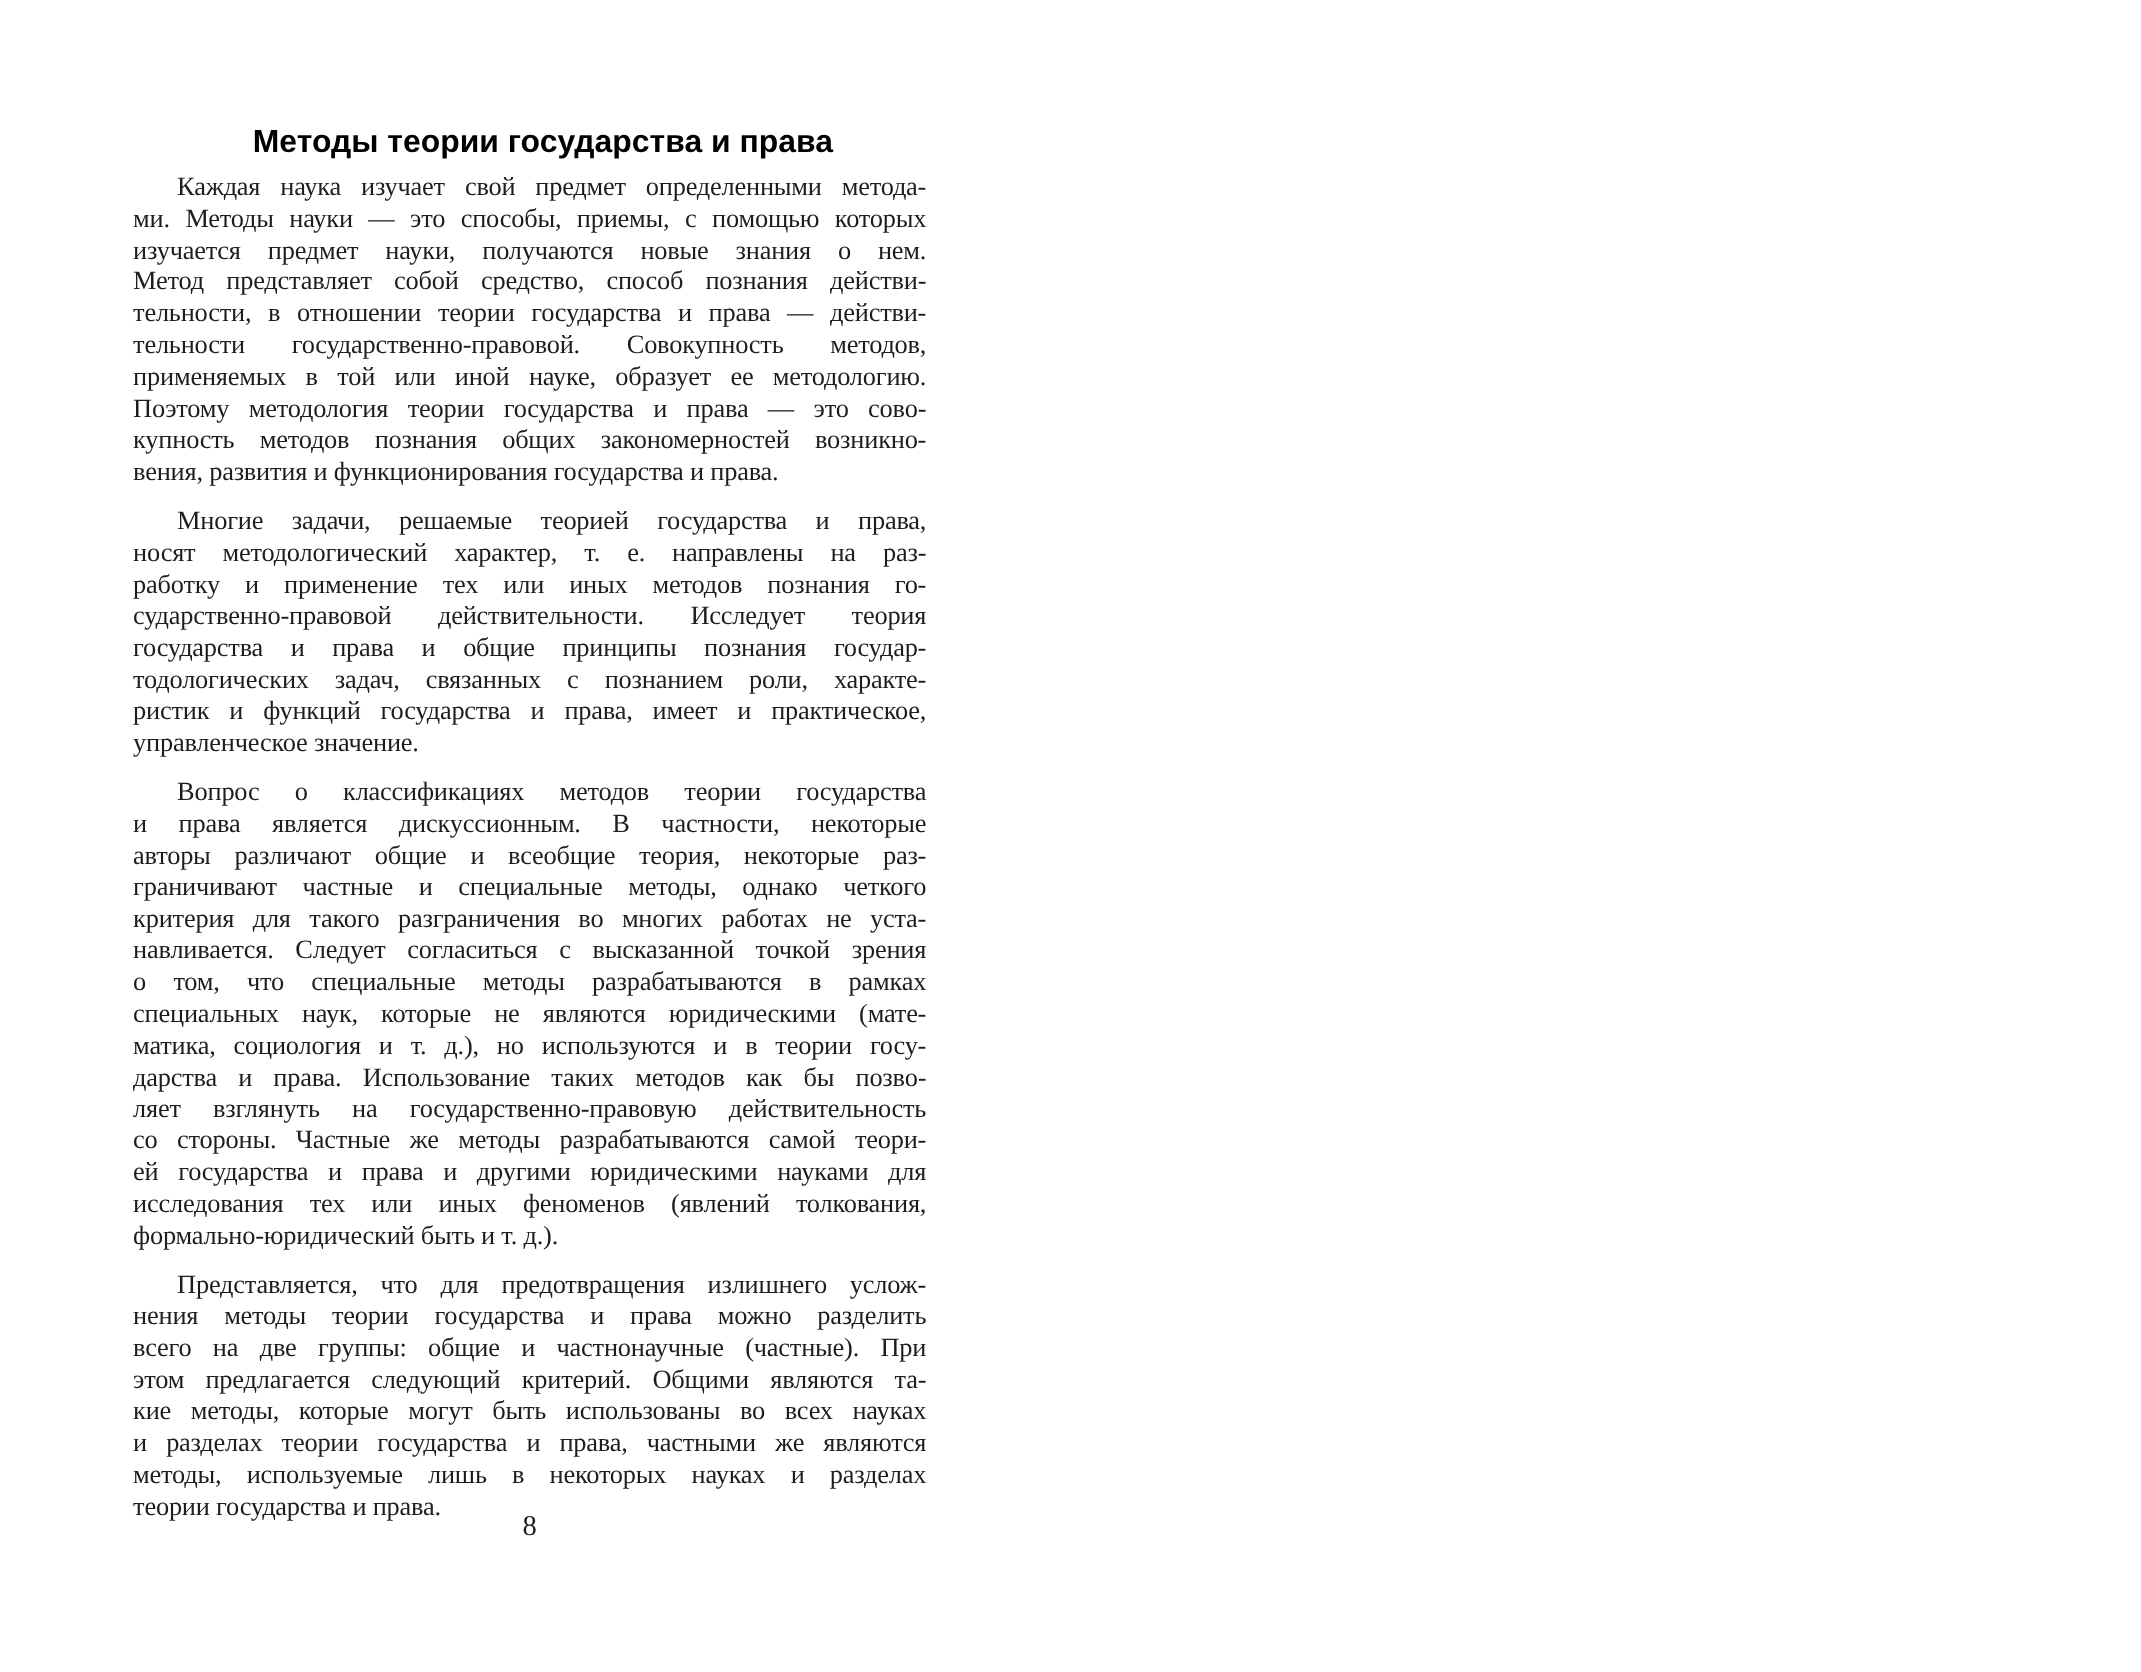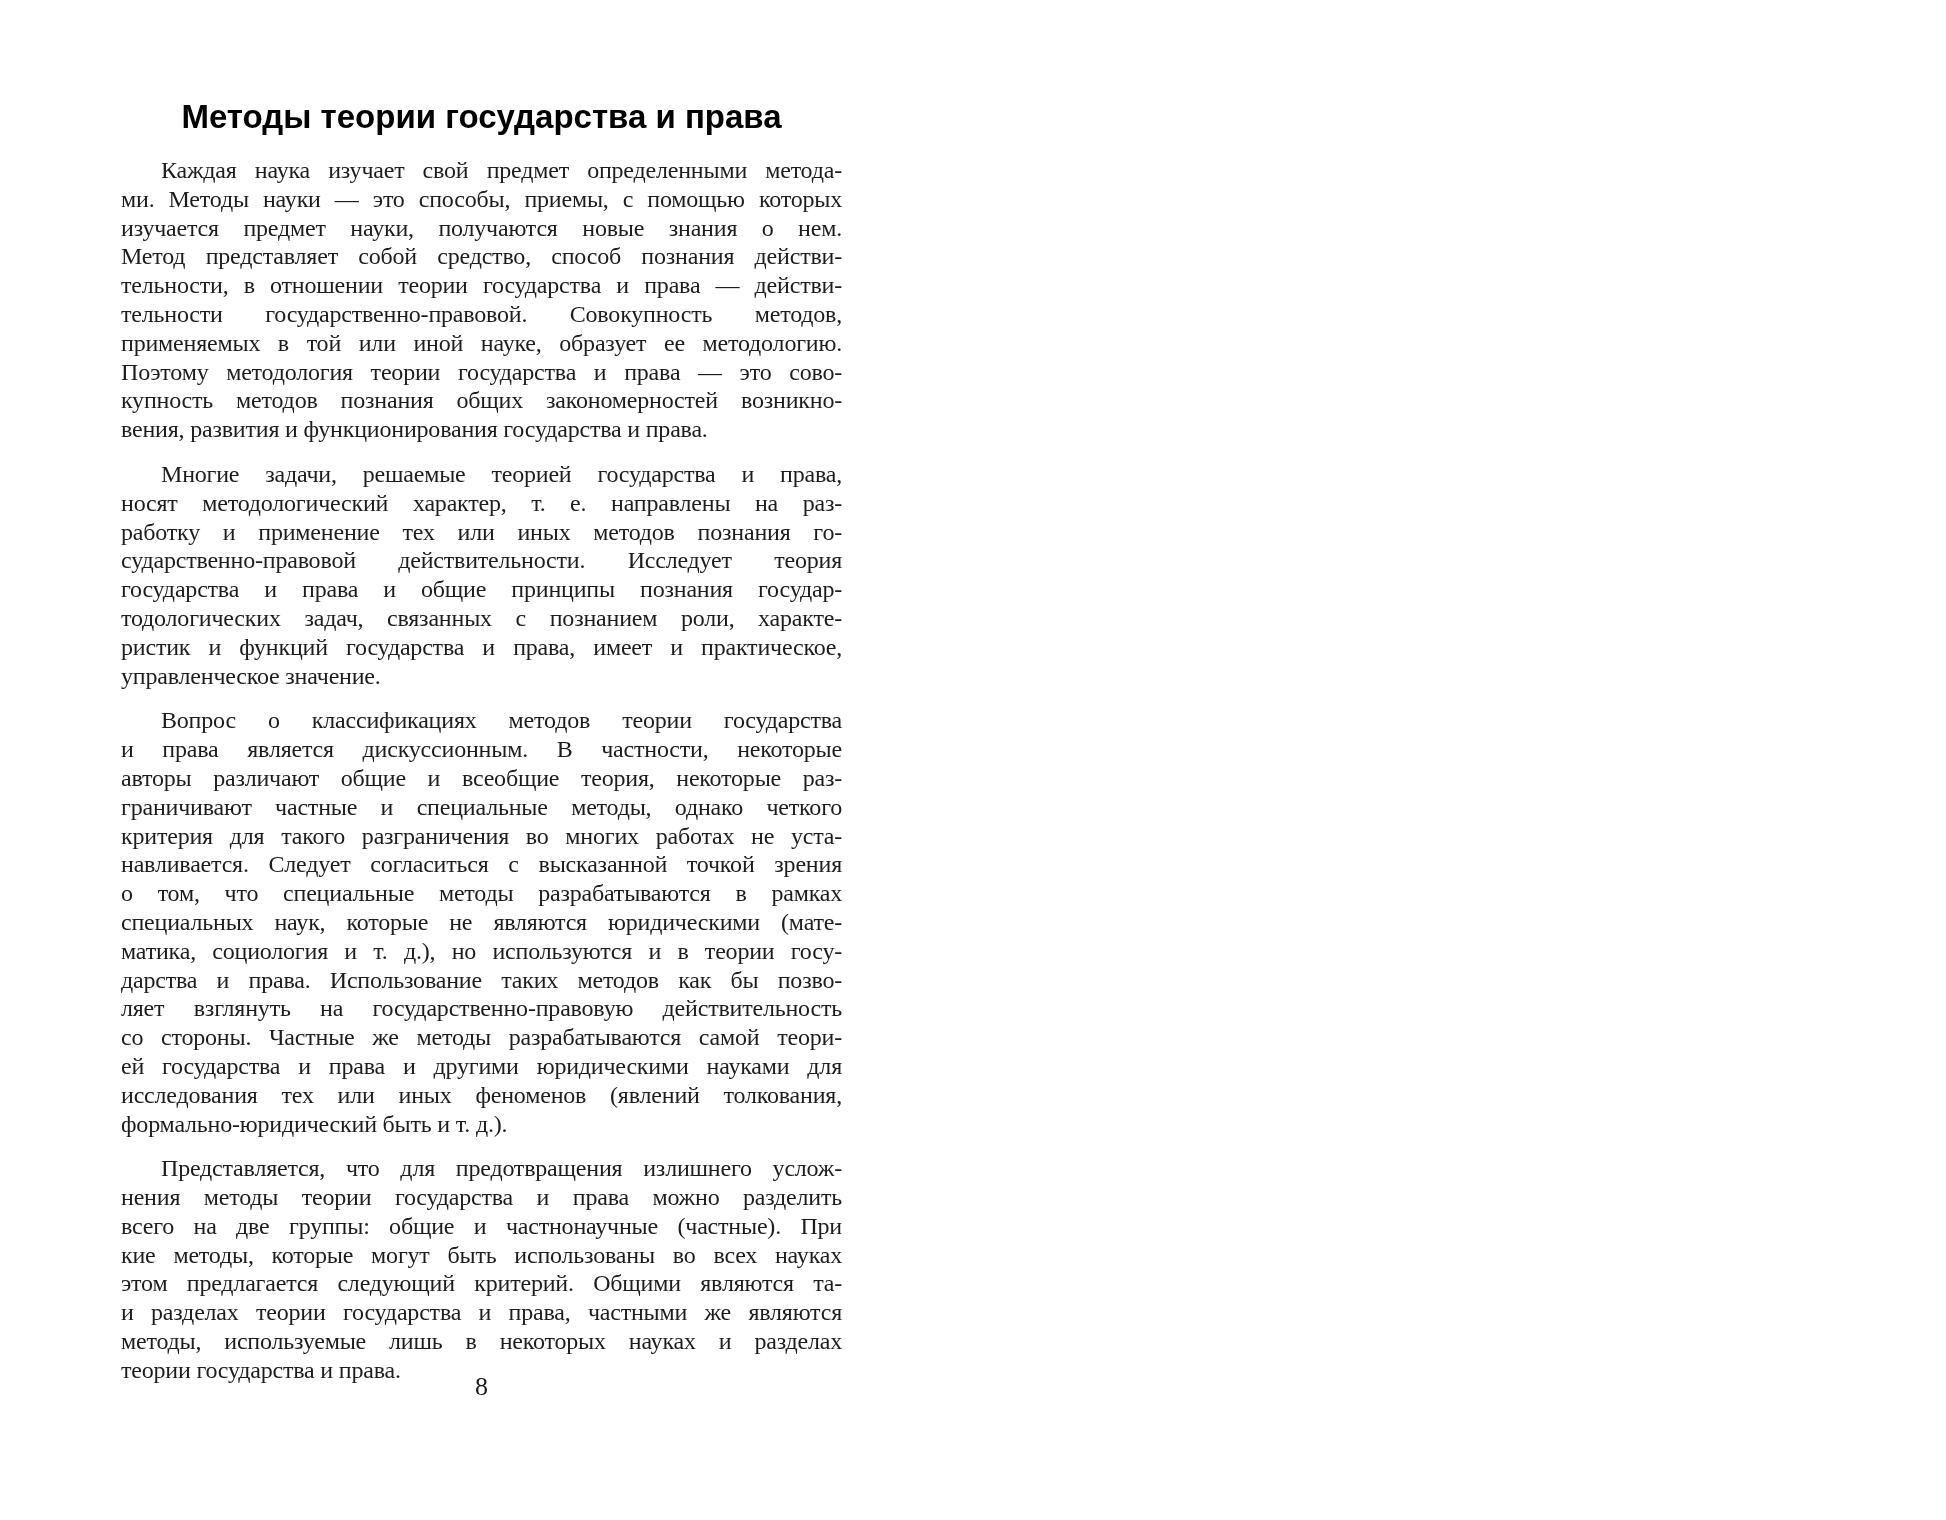--- a/index.html
+++ b/index.html
@@ -25,25 +25,25 @@
     height: 1520px;
   }
   #page-left  { left: 0; }
   #page-right { left: 973px; }
 
   .chapter-heading {
     position: absolute;
     left: 105px;
     top: 98px;
     width: 753px;
-    margin: 0;
+    margin: 12px;
     text-align: center;
     font-family: "Liberation Sans", "DejaVu Sans", sans-serif;
     font-weight: bold;
-    font-size: 33px;
+    font-size: 29px;
     line-height: 38px;
     color: #000000;
     letter-spacing: 0px;
   }
 
   .page-body {
     position: absolute;
     width: 753px;
     font-size: 24px;
     line-height: 28.8px;
@@ -117,22 +117,22 @@
           <div class="line">ляет взглянуть на государственно-правовую действительность</div>
           <div class="line">со стороны. Частные же методы разрабатываются самой теори-</div>
           <div class="line">ей государства и права и другими юридическими науками для</div>
           <div class="line">исследования тех или иных феноменов (явлений толкования,</div>
           <div class="line last">формально-юридический быть и т. д.).</div>
         </div>
         <div class="para para-indent">
           <div class="line first">Представляется, что для предотвращения излишнего услож-</div>
           <div class="line">нения методы теории государства и права можно разделить</div>
           <div class="line">всего на две группы: общие и частнонаучные (частные). При</div>
+          <div class="line">этом предлагается следующий критерий. Общими являются та-</div>
           <div class="line">кие методы, которые могут быть использованы во всех науках</div>
-          <div class="line">этом предлагается следующий критерий. Общими являются та-</div>
           <div class="line">и разделах теории государства и права, частными же являются</div>
           <div class="line">методы, используемые лишь в некоторых науках и разделах</div>
           <div class="line last">теории государства и права.</div>
         </div>
       </div>
     <div class="page-number" id="left-pagenum">8</div>
   </div>
 
   <div class="page" id="page-right">
     

